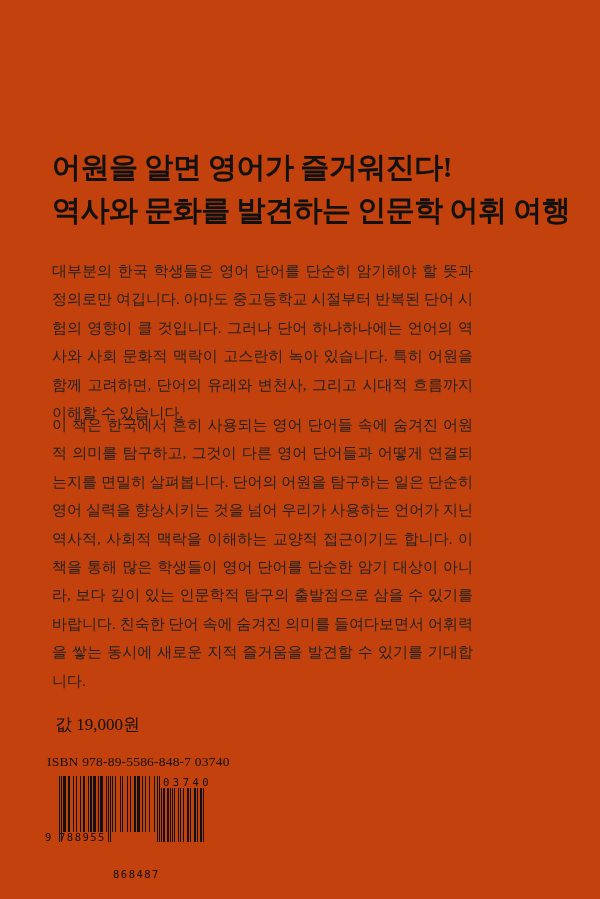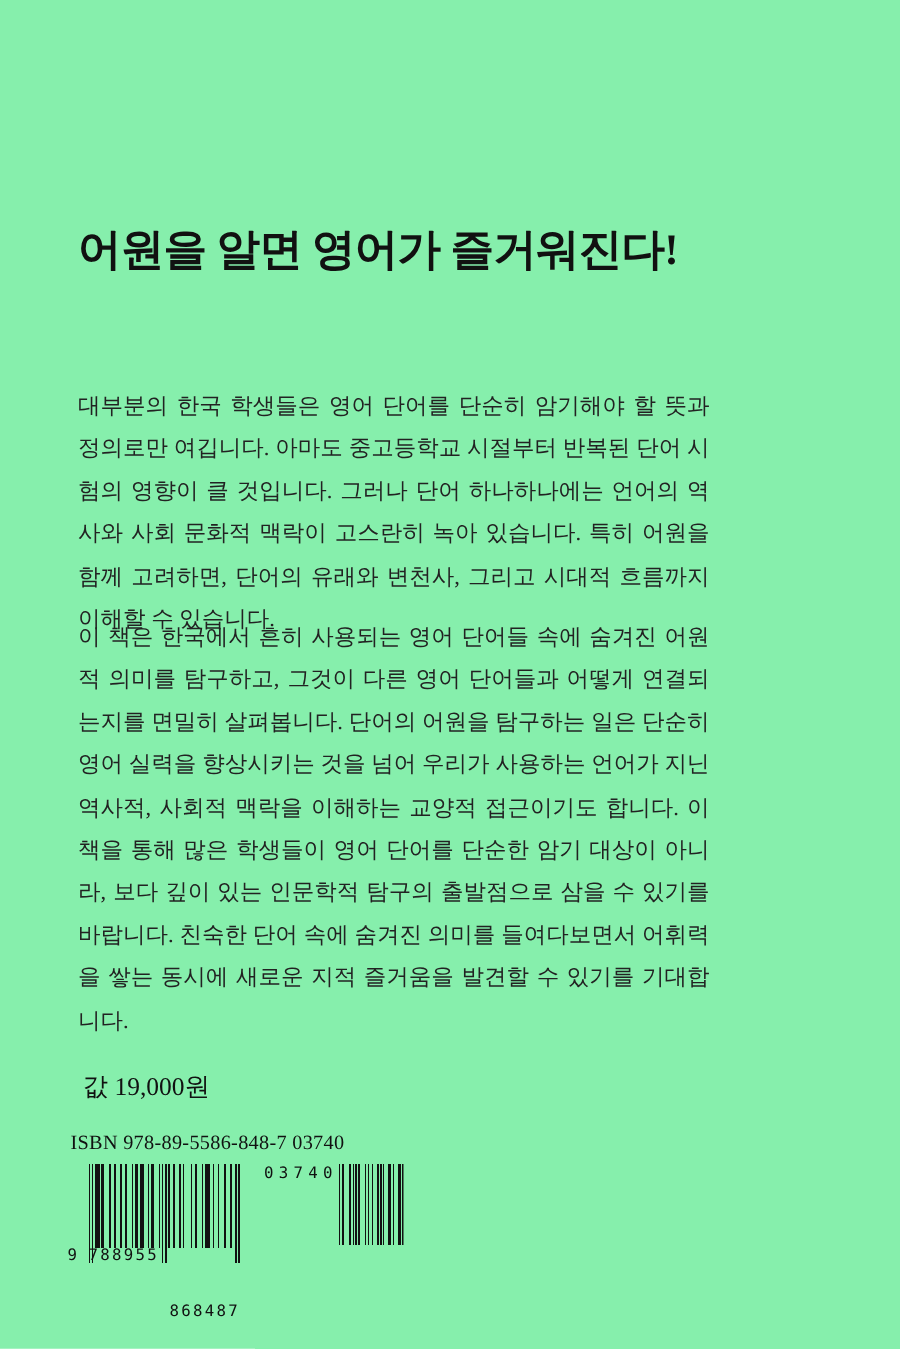--- a/index.html
+++ b/index.html
@@ -3,21 +3,21 @@
 <meta charset="utf-8">
 <style>
   html, body { margin: 0; padding: 0; }
   body {
     width: 600px; height: 899px;
     background: #ffffff;
     position: relative;
     overflow: hidden;
     font-family: "Liberation Serif", "DejaVu Serif", serif;
   }
-  .cover { position: absolute; inset: 0; background: #86efac; }
+  .cover { position: absolute; inset: 0; background: #c2410c; }
 
   .title {
     position: absolute;
     left: 52px; top: 146px;
     margin: 0;
     color: #111111;
     font-family: "Liberation Serif", "DejaVu Serif", serif;
     font-weight: 900;
     font-size: 29px;
     line-height: 43px;
@@ -68,39 +68,40 @@
     top: 55px;
     font-family: "DejaVu Sans Mono", monospace;
     font-size: 10.5px;
     line-height: 12px;
     color: #111111;
   }
   .bc-d9 { left: 0; }
   .bc-g1 { left: 14px; letter-spacing: 1.5px; }
   .bc-g2 { left: 68px; letter-spacing: 1.5px; margin-top: 37px; }
 
-  .bc-addon { margin-left: 13px; display: flex; flex-direction: row; justify-content: flex-end; }
+  .bc-addon { display: flex; flex-direction: column; justify-content: flex-end; }
   .addon-label {
     font-family: "DejaVu Sans Mono", monospace;
     font-size: 10.5px;
     line-height: 12px;
     letter-spacing: 3.5px;
     padding-left: 3px;
     color: #111111;
     height: 12px;
   }
   .bc-addon svg { display: block; shape-rendering: crispEdges; }
 </style>
 </head>
 <body>
 
 <div class="cover">
 
   <h1 class="title">
     <span class="tline">어원을 알면 영어가 즐거워진다!</span>
+    <span class="tline">역사와 문화를 발견하는 인문학 어휘 여행</span>
   </h1>
 
   <p class="para p2">이 책은 한국에서 흔히 사용되는 영어 단어들 속에 숨겨진 어원적 의미를 탐구하고, 그것이 다른 영어 단어들과 어떻게 연결되는지를 면밀히 살펴봅니다. 단어의 어원을 탐구하는 일은 단순히 영어 실력을 향상시키는 것을 넘어 우리가 사용하는 언어가 지닌 역사적, 사회적 맥락을 이해하는 교양적 접근이기도 합니다. 이 책을 통해 많은 학생들이 영어 단어를 단순한 암기 대상이 아니라, 보다 깊이 있는 인문학적 탐구의 출발점으로 삼을 수 있기를 바랍니다. 친숙한 단어 속에 숨겨진 의미를 들여다보면서 어휘력을 쌓는 동시에 새로운 지적 즐거움을 발견할 수 있기를 기대합니다.</p>
   <p class="para p1">대부분의 한국 학생들은 영어 단어를 단순히 암기해야 할 뜻과 정의로만 여깁니다. 아마도 중고등학교 시절부터 반복된 단어 시험의 영향이 클 것입니다. 그러나 단어 하나하나에는 언어의 역사와 사회 문화적 맥락이 고스란히 녹아 있습니다. 특히 어원을 함께 고려하면, 단어의 유래와 변천사, 그리고 시대적 흐름까지 이해할 수 있습니다.</p>
 
   <div class="price">값 19,000원</div>
   <div class="isbn">ISBN  978-89-5586-848-7 03740</div>
 
   <div class="barcode-row">
     <div class="bc-main">

